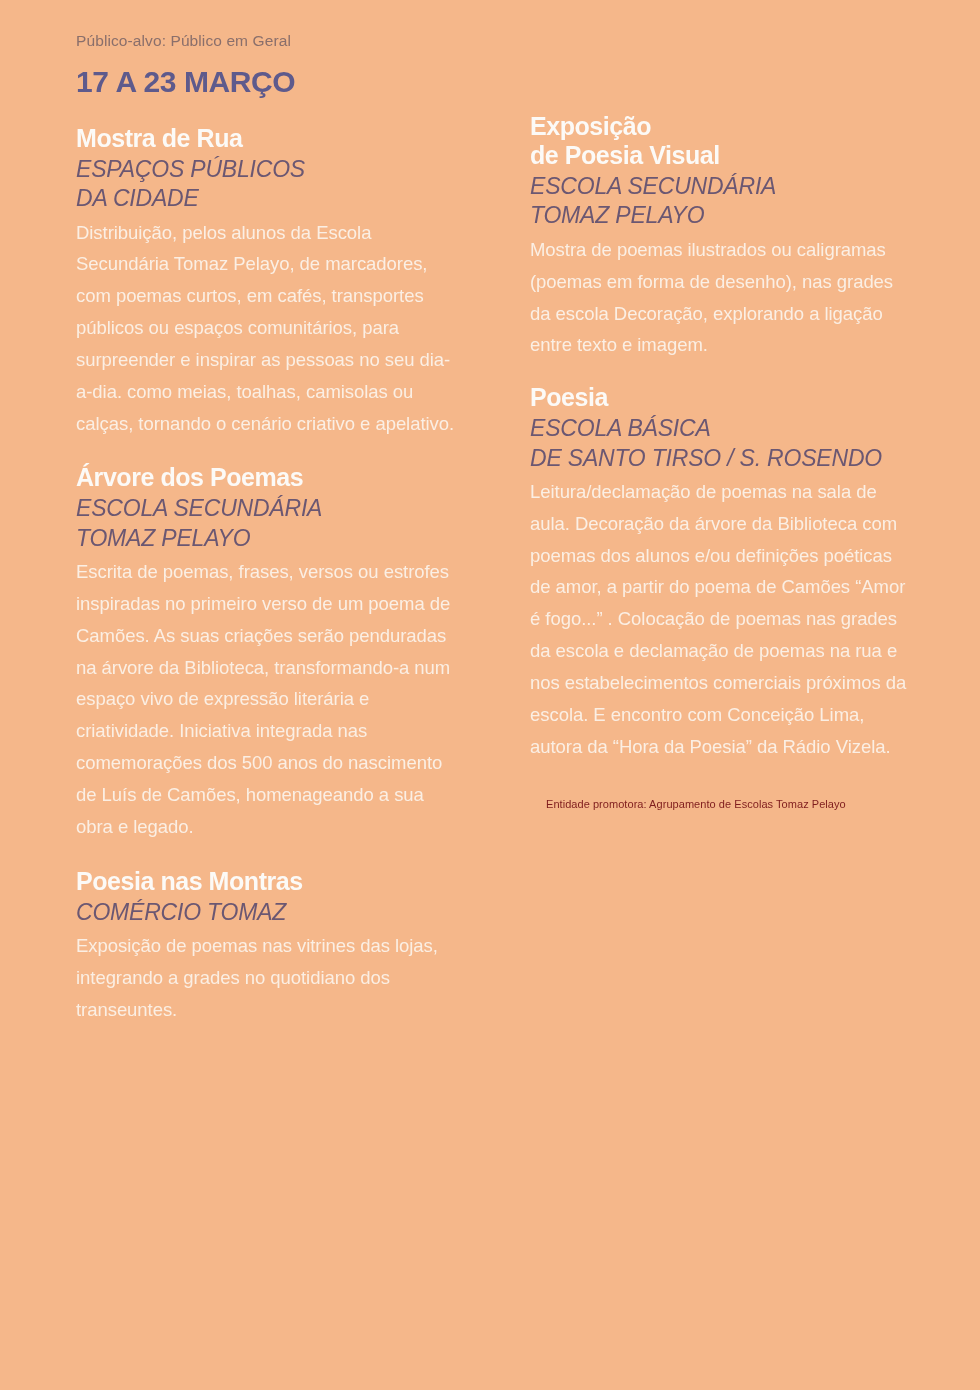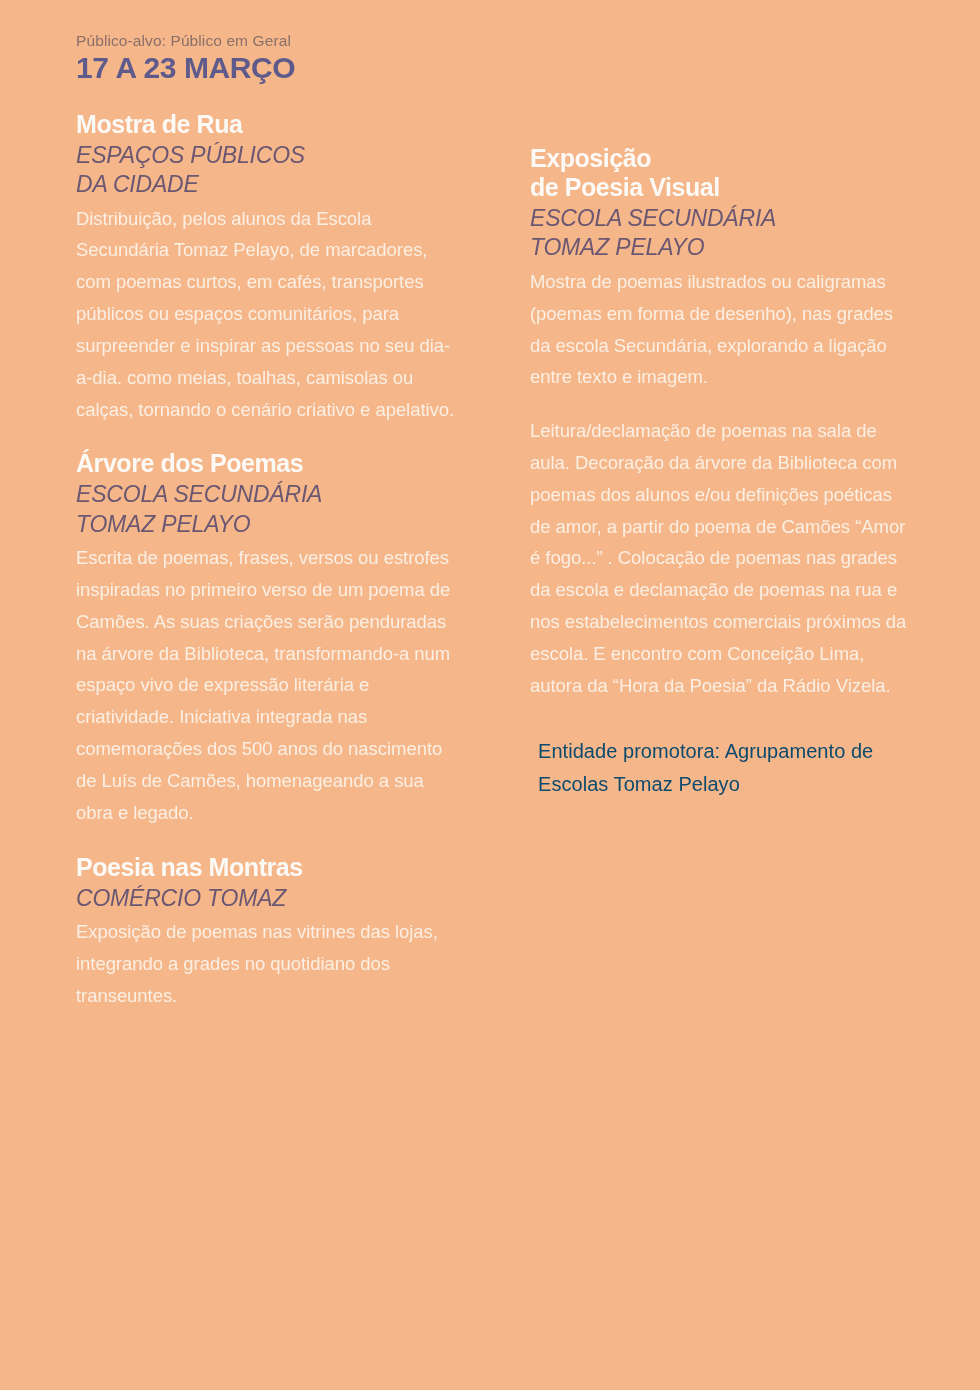--- a/index.html
+++ b/index.html
@@ -21,21 +21,21 @@
     font-size:15.5px;
     letter-spacing:.1px;
     margin:0;
     padding-top:32px;
   }
   .dates {
     color:#5E5A8C;
     font-size:30px;
     font-weight:bold;
     letter-spacing:-.4px;
-    margin:2px 0 0 0;
+    margin:16px 0 0 0;
     line-height:1.06;
   }
 
   .block { margin-top:24px; }
   .block.first-left { margin-top:26px; }
   .block.tight { margin-top:22px; }
 
   h2.title {
     color:#FCFAF7;
     font-size:25px;
@@ -56,25 +56,25 @@
   }
   .body {
     color:#FBEFE4;
     font-size:18.5px;
     line-height:1.72;
     letter-spacing:-.05px;
     margin:3px 0 0 0;
     white-space:pre-line;
   }
   .promoter {
-    color:#0c4a6e;
-    font-size:20px;
+    color:#7f1d1d;
+    font-size:11px;
     line-height:1.62;
     letter-spacing:.05px;
-    margin:34px 0 0 8px;
+    margin:34px 0 0 16px;
     white-space:pre-line;
   }
   .right-top-pad { padding-top:88px; }
 </style>
 </head>
 <body>
 
 <div class="page">
 
   <div class="col col-left">
@@ -101,28 +101,31 @@
       <h2 class="title">Poesia nas Montras</h2>
       <p class="subtitle">COMÉRCIO TOMAZ</p>
       <p class="body">Exposição de poemas nas vitrines das lojas, integrando a grades no quotidiano dos transeuntes.</p>
     </div>
 
   </div>
 
   <div class="col col-right">
 
     <div class="block right-top-pad">
-      <h2 class="title" style="white-space:pre-line;margin-top:32px;">Exposição
+      <h2 class="title" style="white-space:pre-line;">Exposição
 de Poesia Visual</h2>
       <p class="subtitle">ESCOLA SECUNDÁRIA
 TOMAZ PELAYO</p>
-      <p class="body">Mostra de poemas ilustrados ou caligramas (poemas em forma de desenho), nas grades da escola Secundária, explorando a ligação entre texto e imagem.</p>
+      <p class="body">Mostra de poemas ilustrados ou caligramas (poemas em forma de desenho), nas grades da escola Decoração, explorando a ligação entre texto e imagem.</p>
     </div>
 
     <div class="block tight">
+      <h2 class="title">Poesia</h2>
+      <p class="subtitle">ESCOLA BÁSICA
+DE SANTO TIRSO / S. ROSENDO</p>
       <p class="body">Leitura/declamação de poemas na sala de aula. Decoração da árvore da Biblioteca com poemas dos alunos e/ou definições poéticas de amor, a partir do poema de Camões “Amor é fogo...” . Colocação de poemas nas grades da escola e declamação de poemas na rua e nos estabelecimentos comerciais próximos da escola. E encontro com Conceição Lima, autora da “Hora da Poesia” da Rádio Vizela.</p>
     </div>
 
     <p class="promoter">Entidade promotora: Agrupamento de Escolas Tomaz Pelayo</p>
 
   </div>
 
 </div>
 
 </body></html>

